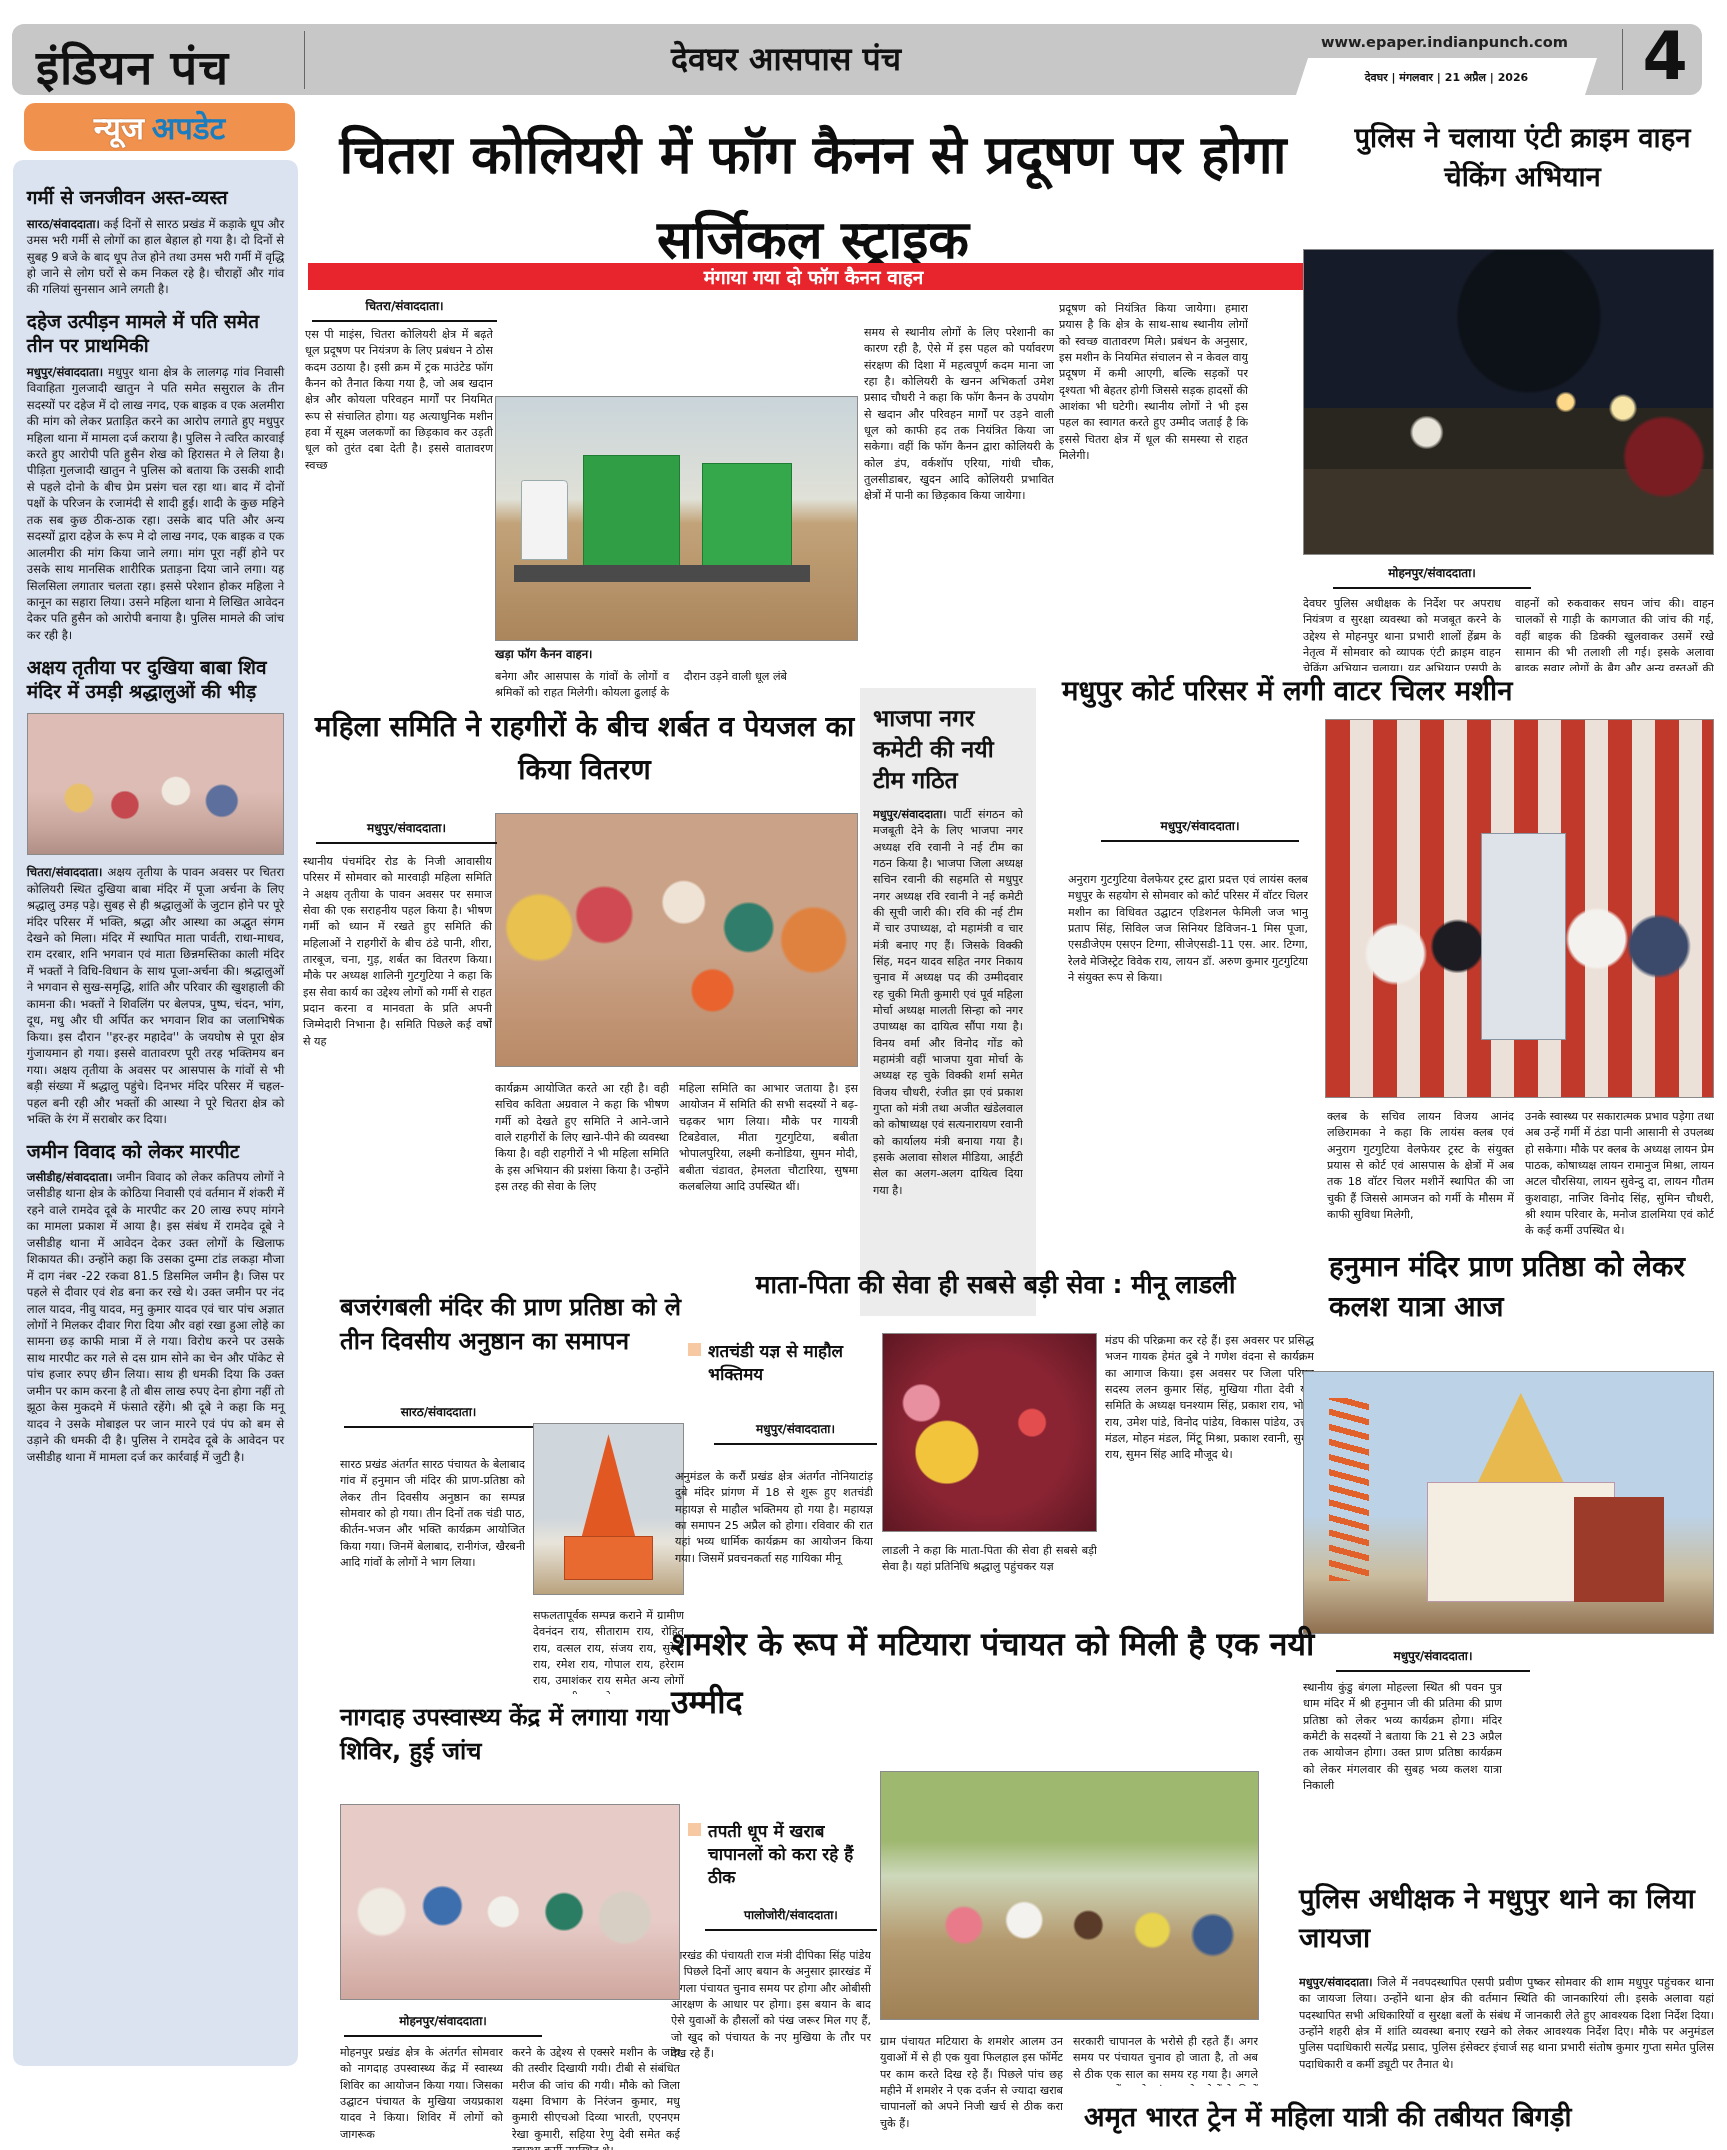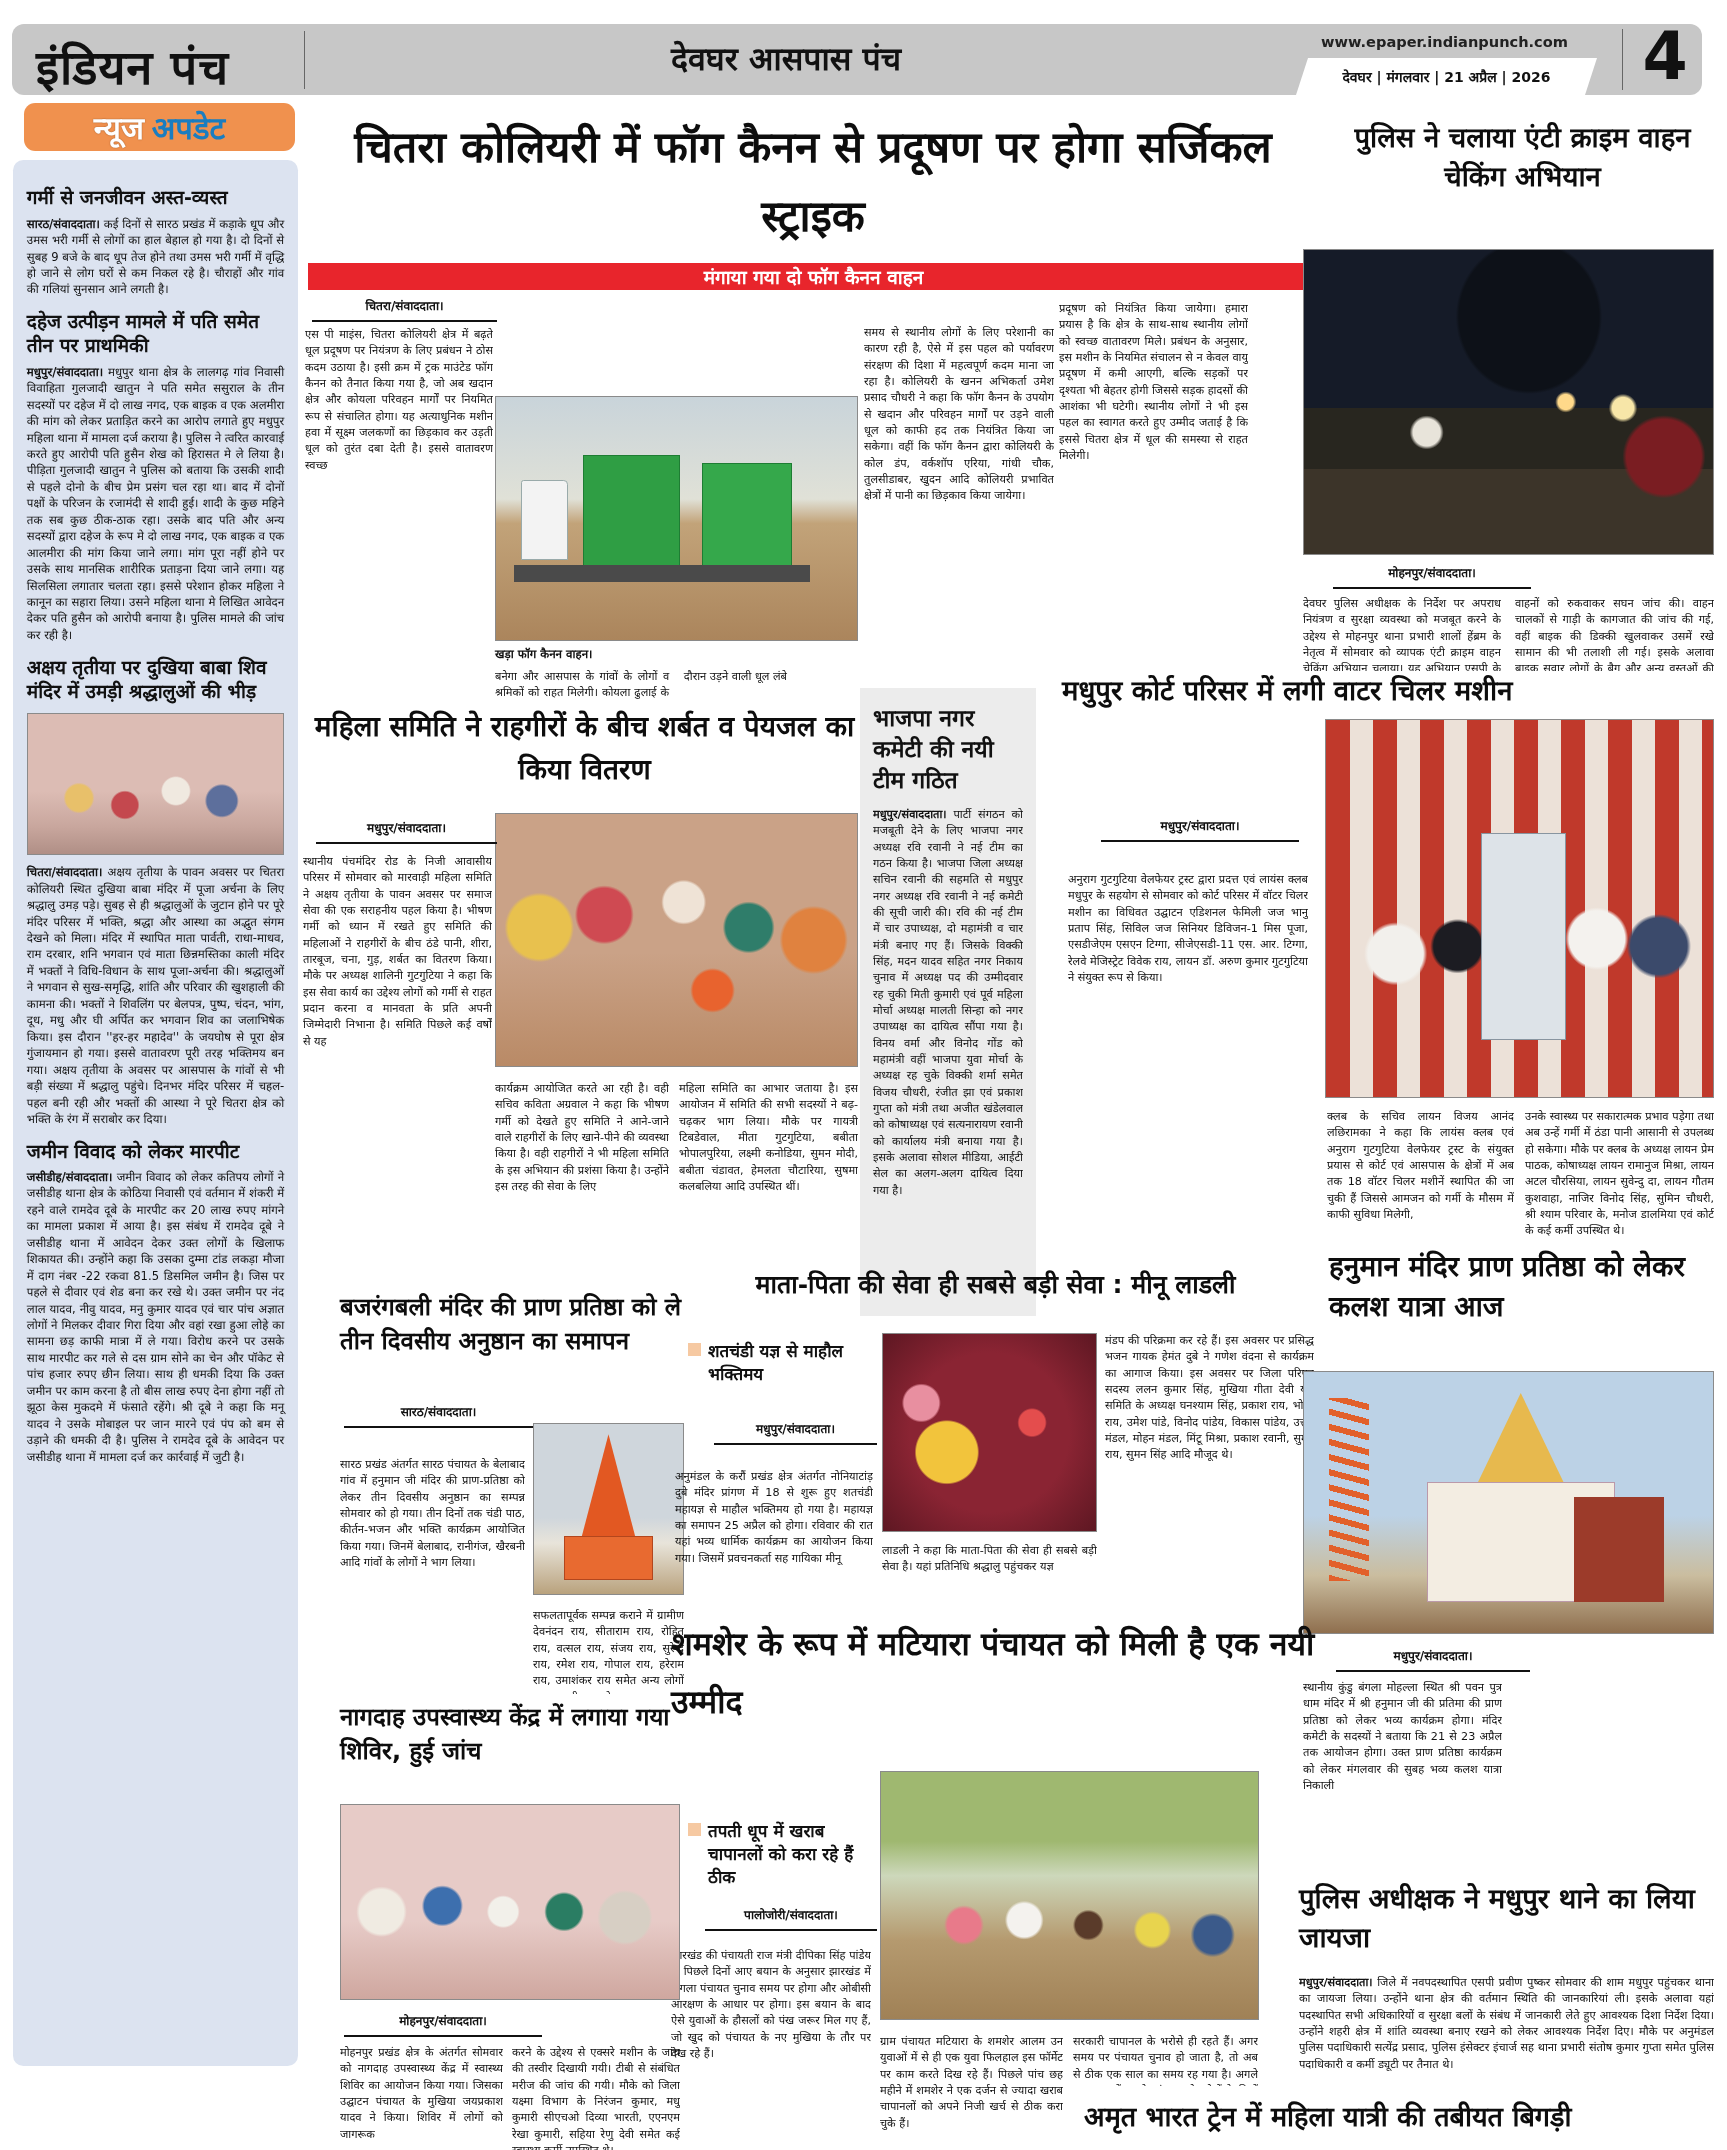--- a/index.html
+++ b/index.html
@@ -8,21 +8,21 @@
   #page { position:relative; width:1727px; height:2642px; background:#ffffff; overflow:hidden; margin:0 auto; color:#111; }
 
   .abs { position:absolute; }
 
   
   .masthead { left:12px; top:24px; width:1690px; height:71px; background:#c7c7c7; border-radius:12px; }
   .paper-name { position:absolute; left:24px; top:9.5px; width:258px; font-size:47px; font-weight:800; letter-spacing:0.9px; }
   .mast-div1 { position:absolute; left:292px; top:6.5px; width:1.3px; height:58px; background:#666; }
   .edition-title { position:absolute; left:387px; top:12px; width:774px; text-align:center; font-size:32px; font-weight:800; }
   .website { position:absolute; left:1282px; top:8.6px; width:301px; text-align:center; font-size:14.6px; font-weight:600; color:#222; }
-  .datebox { position:absolute; left:1284px; top:34px; width:301px; height:37px; background:#ffffff; clip-path:polygon(12px 0,100% 0,calc(100% - 12px) 100%,0 100%); display:flex; align-items:center; justify-content:center; font-size:14px; font-weight:800; }
+  .datebox { position:absolute; left:1284px; top:34px; width:301px; height:37px; background:#ffffff; clip-path:polygon(12px 0,100% 0,calc(100% - 12px) 100%,0 100%); display:flex; align-items:center; justify-content:center; font-size:11px; font-weight:800; }
   .mast-div2 { position:absolute; left:1610px; top:5.2px; width:1.3px; height:61px; background:#666; }
   .page-number { position:absolute; left:1616px; top:-5.2px; width:74px; text-align:center; font-size:65px; font-weight:800; }
 
   
   .news-badge { left:24px; top:103px; width:271px; height:48px; background:#f0914e; border-radius:11.2px; display:flex; align-items:center; justify-content:center; gap:7.7px; font-size:31px; font-weight:800; }
   .news-badge .w1 { color:#ffffff; text-shadow:0 0 1.3px #8a4a1d; }
   .news-badge .w2 { color:#1a7dc0; }
   .sidebar { left:13px; top:160px; width:285px; height:1906px; background:#dce3f0; border-radius:10.3px; padding:16.3px 13.8px; overflow:hidden; }
   .sb-title { font-size:19px; font-weight:800; line-height:1.28; margin:11.2px 0 6px 0; }
   .sb-title:first-child { margin-top:9px; }
@@ -41,21 +41,21 @@
   .hl-c { text-align:center; }
   .byline { font-size:12px; font-weight:800; border-bottom:2.6px solid #111; padding-bottom:6px; }
   .byline-c { text-align:center; }
   .txt { font-size:11.2px; line-height:1.46; text-align:justify; overflow:hidden; }
   .cap { font-size:11.6px; font-weight:800; }
   .photo { border:0.9px solid #8a8a8a; }
   .subhead { font-size:17px; font-weight:800; line-height:1.35; position:relative; padding-left:20px; }
   .subhead .bullet { position:absolute; left:0; top:3.4px; width:13px; height:13px; background:#f6c9a2; }
 
   
-  .lead-hl { left:301px; top:113px; width:1024px; height:142px; font-size:43px; line-height:1.6; }
+  .lead-hl { left:301px; top:113px; width:1024px; height:142px; font-size:53px; line-height:1.6; }
   .banner { left:308px; top:263px; width:1011px; height:27px; background:#e8252c; color:#fff; font-size:19px; font-weight:800; display:flex; align-items:center; justify-content:center; }
   .lead-byline { left:312px; top:297px; width:185px; }
   .lead-col1 { left:305px; top:327px; width:188px; height:368px; }
   .p-fog { left:495px; top:396px; width:363px; height:245px;
     background:linear-gradient(#c9d4da 0%, #e0e1d7 42%, #c2a379 52%, #ab855c 100%); }
   .p-fog .cab { position:absolute; left:7%; top:34%; width:13%; height:33%; background:#f3f3f3; border:0.9px solid #9aa; border-radius:2.6px 4.3px 0 0; }
   .p-fog .tank1 { position:absolute; left:24%; top:24%; width:27%; height:46%; background:#2f9e44; border:0.9px solid #1e7d33; }
   .p-fog .tank2 { position:absolute; left:57%; top:27%; width:25%; height:43%; background:#35a84b; border:0.9px solid #1e7d33; }
   .p-fog .bed { position:absolute; left:5%; top:69%; width:82%; height:7%; background:#4a4a4a; }
   .lead-cap { left:495px; top:646px; width:363px; }

